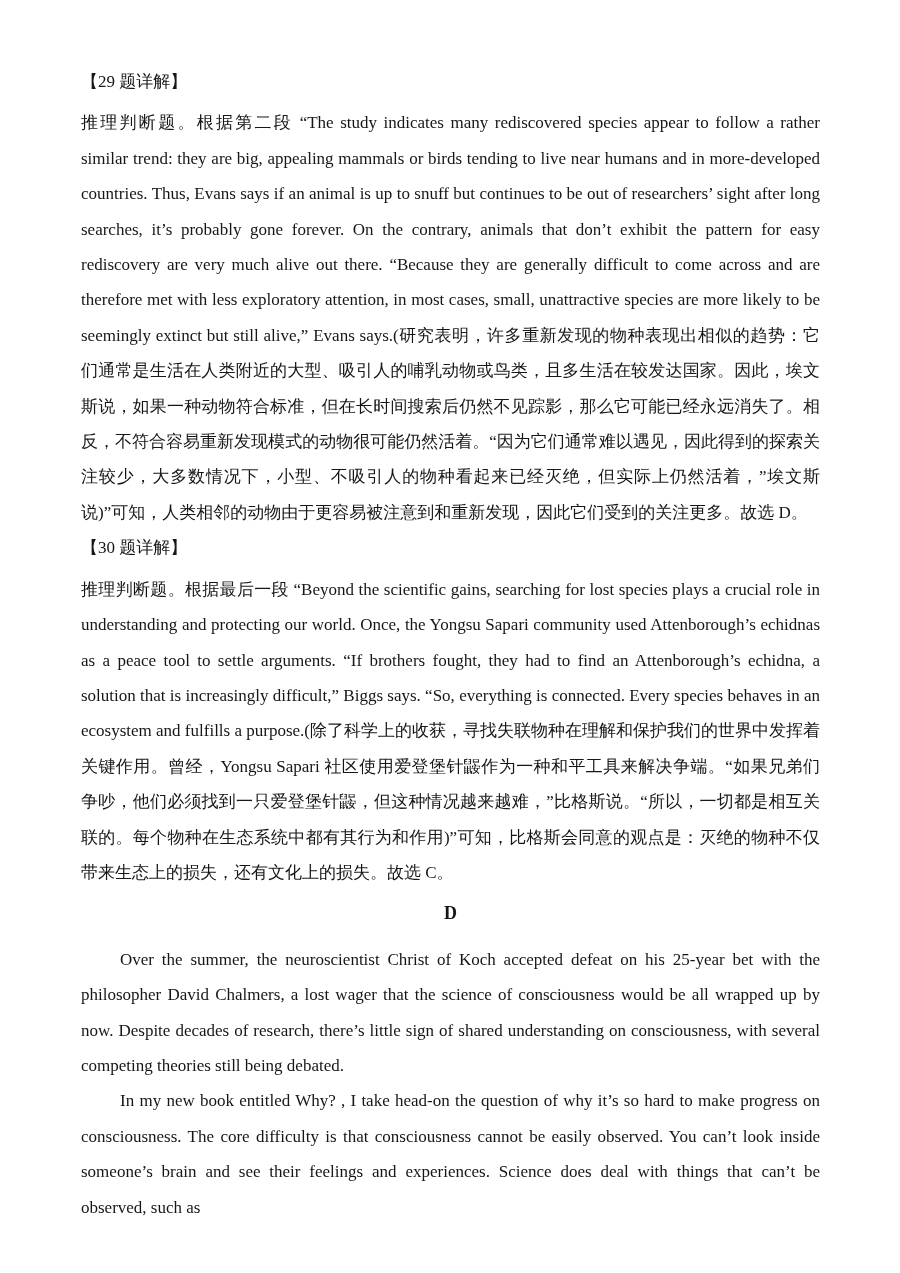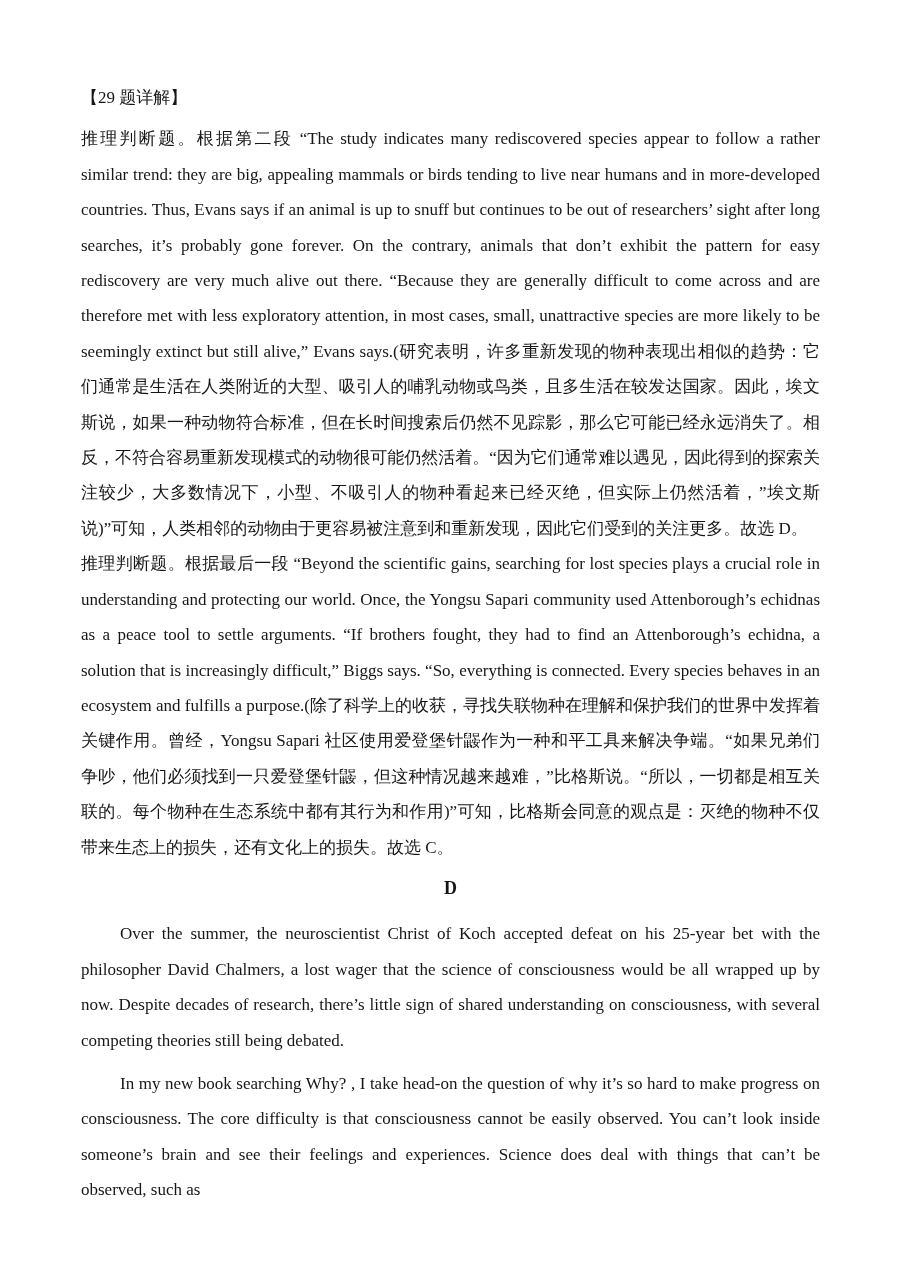--- a/index.html
+++ b/index.html
@@ -9,21 +9,21 @@
   }
   body {
     width: 900px;
     height: 1273px;
     overflow: hidden;
   }
   .page {
     box-sizing: border-box;
     width: 900px;
     height: 1273px;
-    padding: 80px 80px 0 81px;
+    padding: 64px 80px 0 81px;
     background: #ffffff;
     font-family: "Liberation Serif", "DejaVu Serif", serif;
     font-size: 17px;
     line-height: 35.4px;
     color: #161616;
   }
   .para {
     margin: 0;
     text-align: justify;
   }
@@ -33,36 +33,36 @@
     text-align: left;
   }
   .center-heading {
     margin: 6px 0 10px 0;
     text-align: center;
     font-weight: bold;
     font-size: 18px;
   }
   .indent {
     text-indent: 39px;
-    margin-top: 8px;
   }
   .u { }
   .i { }
 </style>
 </head>
 <body>
 
 <div class="page">
 
   <p class="para heading">【29 题详解】</p>
 
   <p class="para"><span>推理判断题。根据第二段 “The study indicates many rediscovered species appear to follow a rather similar trend: they are big, appealing mammals or birds tending to live near humans and in more-developed countries. Thus, Evans says if an animal </span><span class="u">is up to snuff</span><span> but continues to be out of researchers’ sight after long searches, it’s probably gone forever. On the contrary, animals that don’t exhibit the pattern for easy rediscovery are very much alive out there. “Because they are generally difficult to come across and are therefore met with less exploratory attention, in most cases, small, unattractive species are more likely to be seemingly extinct but still alive,” Evans says.(研究表明，许多重新发现的物种表现出相似的趋势：它们通常是生活在人类附近的大型、吸引人的哺乳动物或鸟类，且多生活在较发达国家。因此，埃文斯说，如果一种动物符合标准，但在长时间搜索后仍然不见踪影，那么它可能已经永远消失了。相反，不符合容易重新发现模式的动物很可能仍然活着。“因为它们通常难以遇见，因此得到的探索关注较少，大多数情况下，小型、不吸引人的物种看起来已经灭绝，但实际上仍然活着，”埃文斯说)”可知，人类相邻的动物由于更容易被注意到和重新发现，因此它们受到的关注更多。故选 D。</span></p>
 
+  <p class="para heading">【30 题详解】</p>
 
   <p class="para"><span>推理判断题。根据最后一段 “Beyond the scientific gains, searching for lost species plays a crucial role in understanding and protecting our world. Once, the Yongsu Sapari community used Attenborough’s echidnas as a peace tool to settle arguments. “If brothers fought, they had to find an Attenborough’s echidna, a solution that is increasingly difficult,” Biggs says. “So, everything is connected. Every species behaves in an ecosystem and fulfills a purpose.(除了科学上的收获，寻找失联物种在理解和保护我们的世界中发挥着关键作用。曾经，Yongsu Sapari 社区使用爱登堡针鼹作为一种和平工具来解决争端。“如果兄弟们争吵，他们必须找到一只爱登堡针鼹，但这种情况越来越难，”比格斯说。“所以，一切都是相互关联的。每个物种在生态系统中都有其行为和作用)”可知，比格斯会同意的观点是：灭绝的物种不仅带来生态上的损失，还有文化上的损失。故选 C。</span></p>
 
   <p class="para center-heading">D</p>
 
   <p class="para indent"><span>Over the summer, the neuroscientist Christ of Koch accepted defeat on his 25-year bet with the philosopher David Chalmers, a lost wager that the science of consciousness would be all wrapped up by now. Despite decades of research, there’s little sign of shared understanding on consciousness, with several competing theories still being debated.</span></p>
 
-  <p class="para indent"><span>In my new book searching </span><span class="i">Why?</span><span> , I take head-on the question of why it’s so hard to make progress on consciousness. The core difficulty is that consciousness cannot be easily observed. You can’t look inside someone’s brain and see their feelings and experiences. Science does deal with things that can’t be observed, such as</span></p>
+  <p class="para indent"><span>In my new book entitled </span><span class="i">Why?</span><span> , I take head-on the question of why it’s so hard to make progress on consciousness. The core difficulty is that consciousness cannot be easily observed. You can’t look inside someone’s brain and see their feelings and experiences. Science does deal with things that can’t be observed, such as</span></p>
 
 </div>
 
 </body></html>

